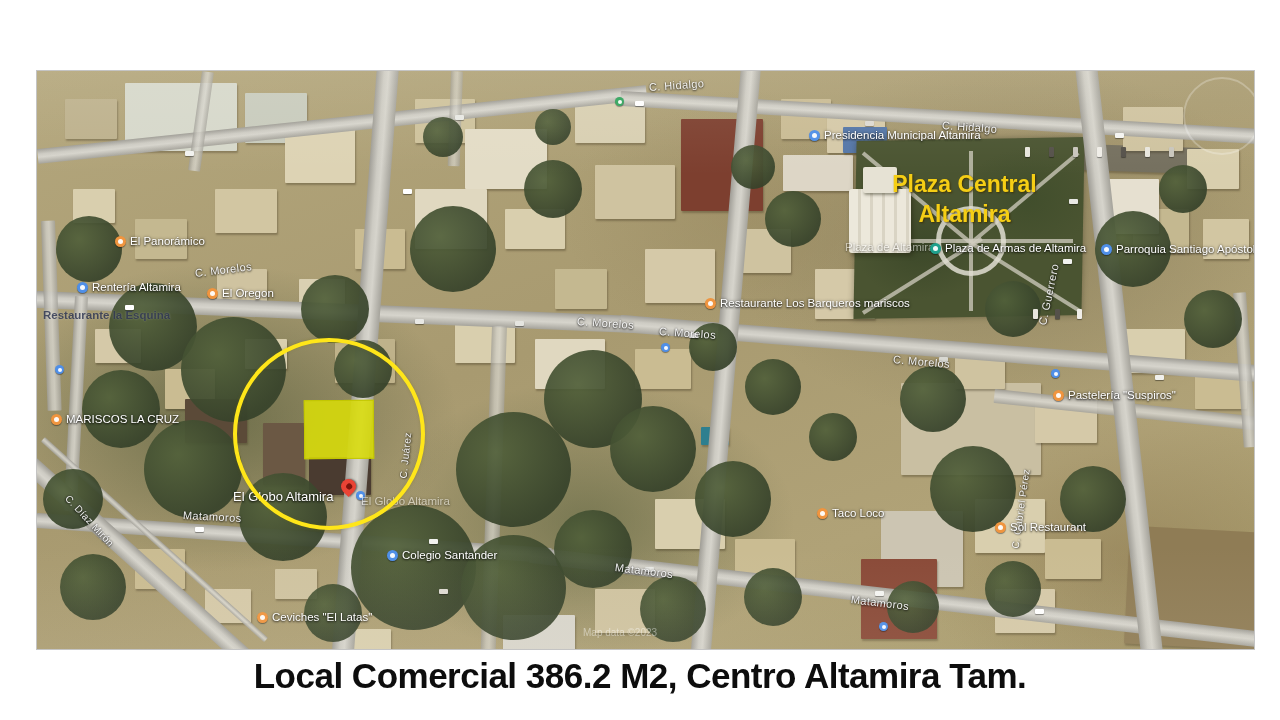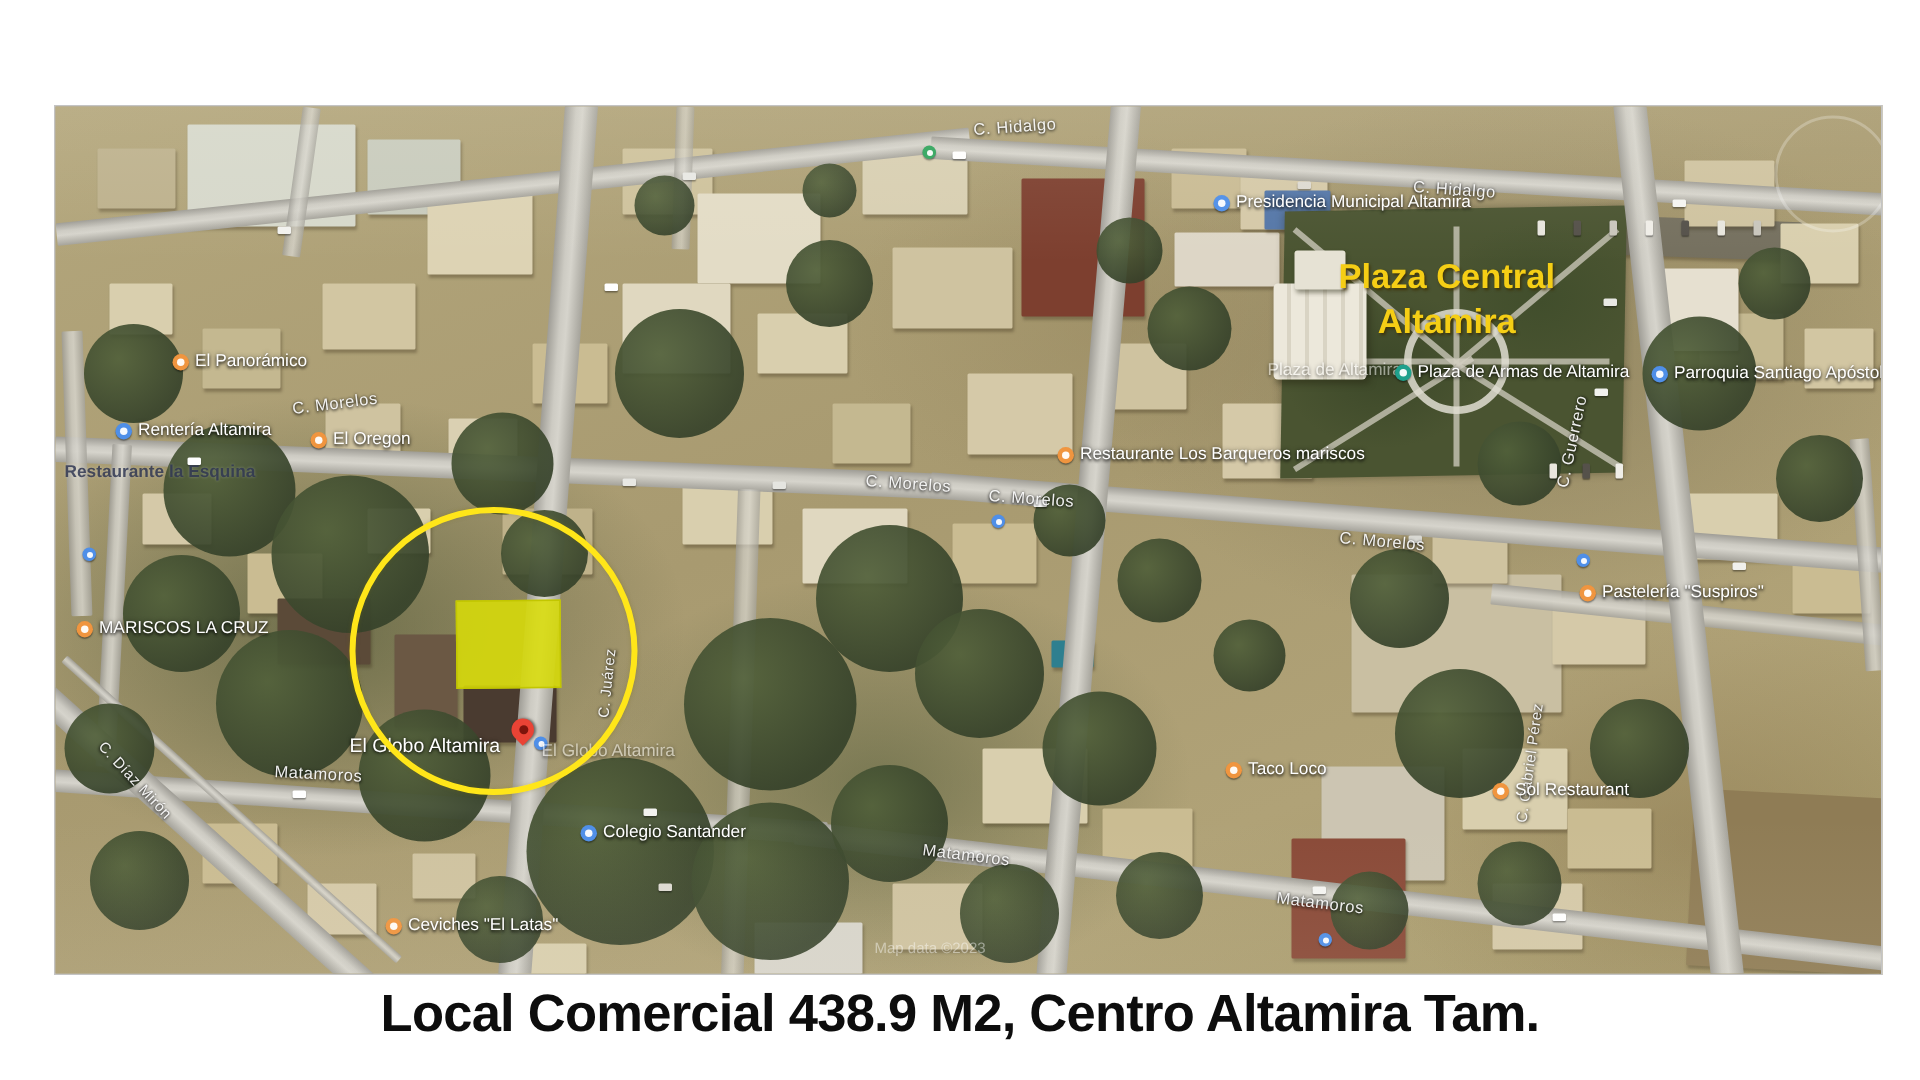--- a/index.html
+++ b/index.html
@@ -348,13 +348,13 @@
   <div id="pin"></div>
   <div id="headline">
     <div>Plaza Central</div>
     <div>Altamira</div>
   </div>
   <div id="compass"></div>
   <div id="watermark">Map data ©2023</div>
   <div class="haze"></div>
 </div>
 
-<div id="caption">Local Comercial 438.9 M2, Centro Altamira Tam.</div>
+<div id="caption">Local Comercial 386.2 M2, Centro Altamira Tam.</div>
 
 </body></html>

